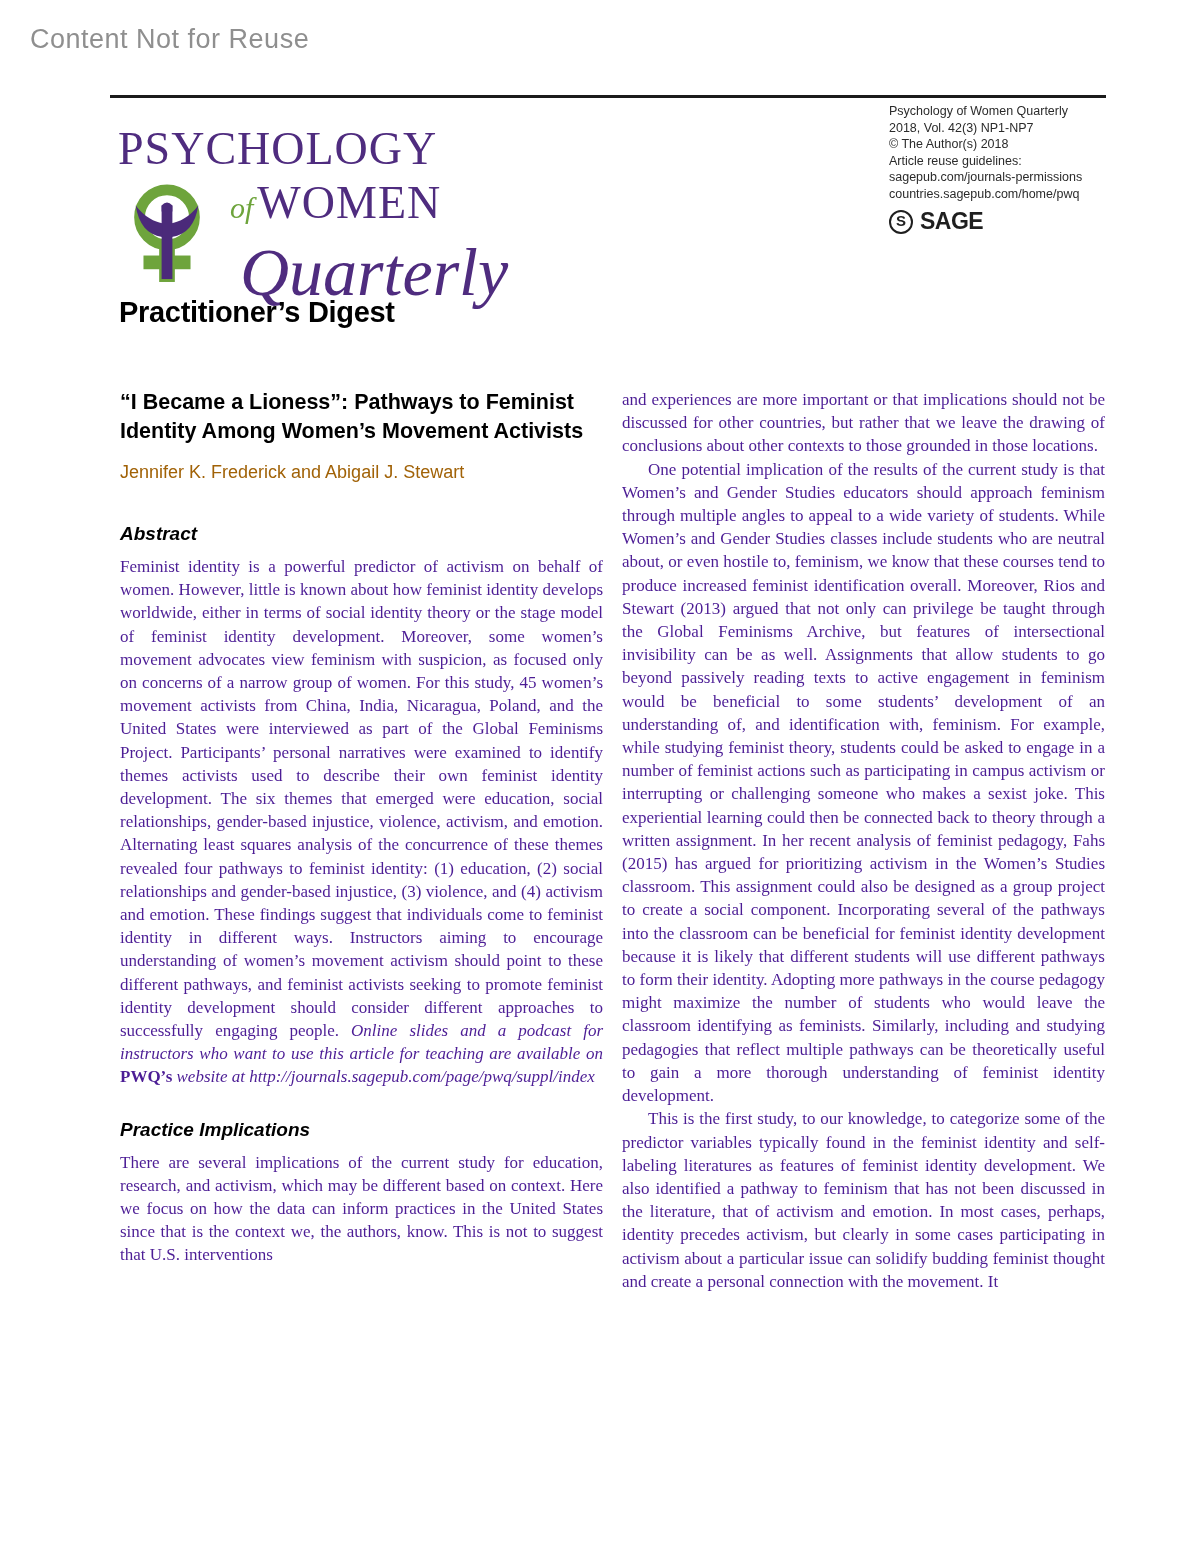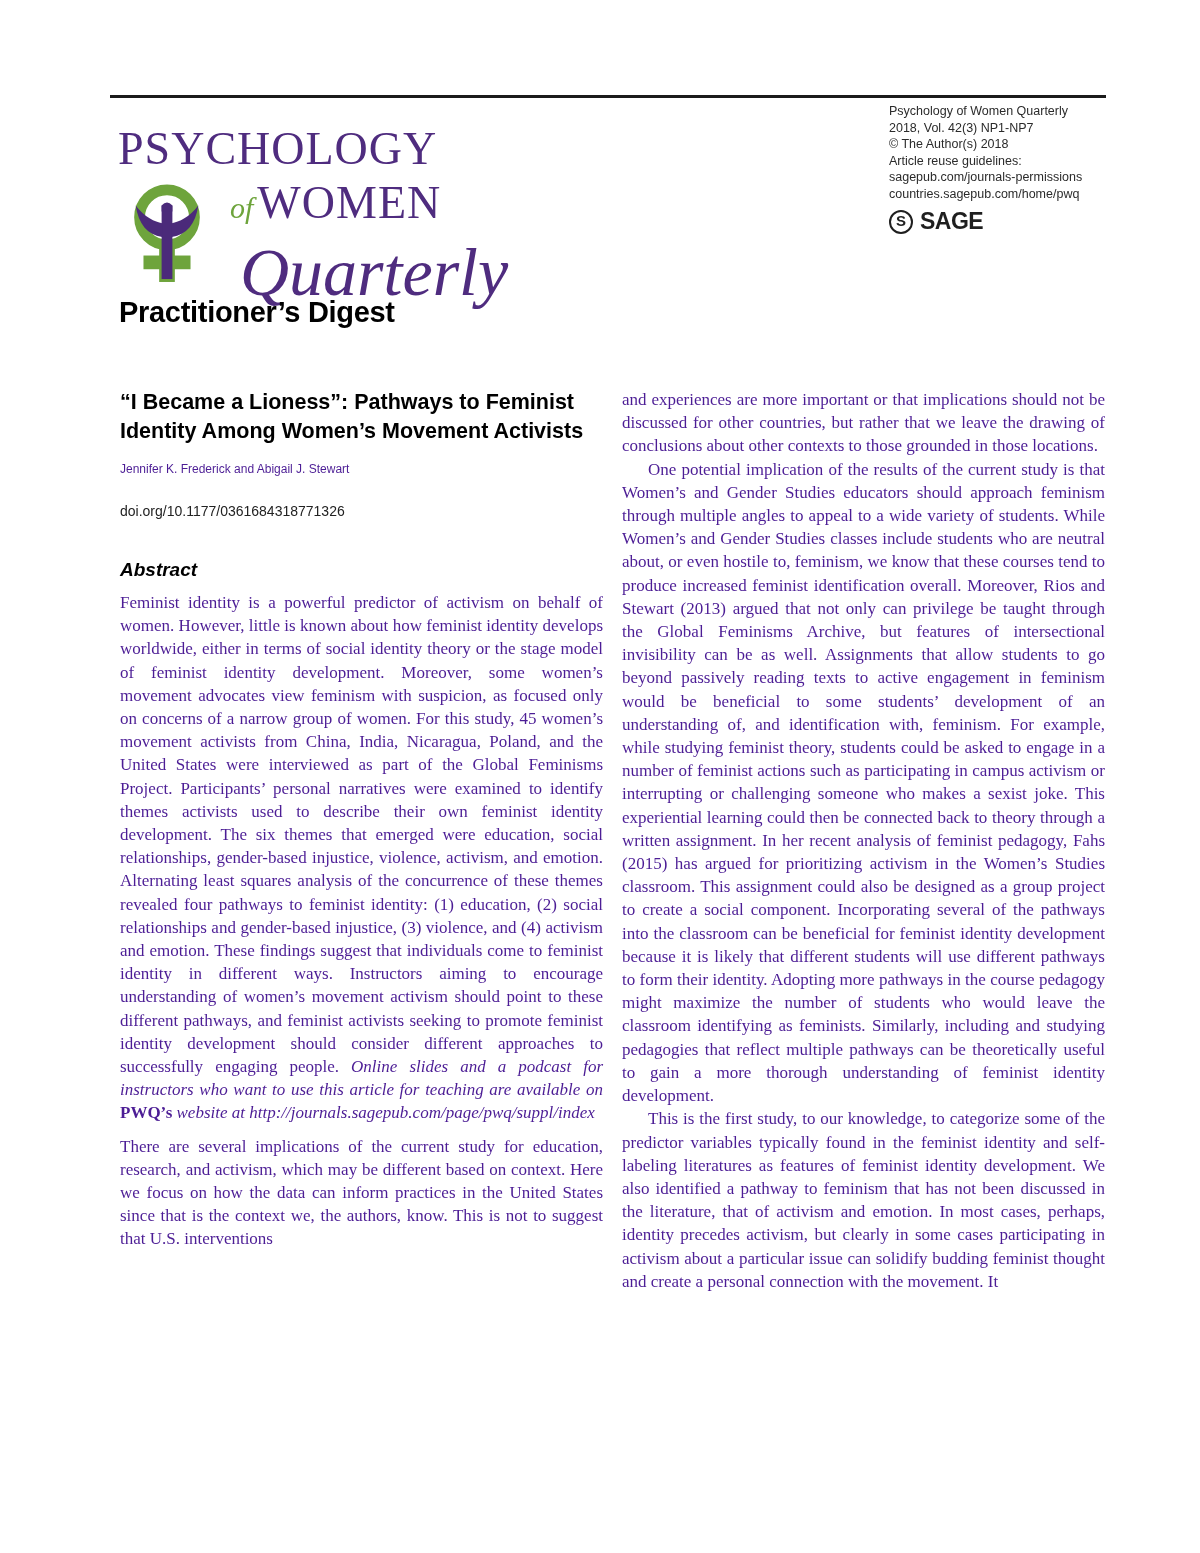--- a/index.html
+++ b/index.html
@@ -114,22 +114,22 @@
   .col-left{ left:120px; }
   .col-right{ left:622px; }
   .article-title{
     font-size:21.5px;
     font-weight:700;
     line-height:29px;
     color:#000;
   }
   .authors{
     margin-top:16px;
-    font-size:12px;
-    color:#4c1d95;
+    font-size:18px;
+    color:#a16207;
   }
   .doi{
     margin-top:27px;
     font-size:14px;
     color:#222;
   }
   .sub-heading{
     margin-top:40px;
     font-size:19px;
     font-style:italic;
@@ -149,20 +149,21 @@
   .col-right .body-text{ margin-top:0; }
   .indent{ text-indent:26px; }
   .it{ font-style:italic; }
   .b-upright{ font-style:normal; font-weight:700; }
 </style>
 </head>
 <body>
 
 <div class="page">
 
+  <div class="watermark">Content Not for Reuse</div>
 
   <div class="top-rule"></div>
 
   <div class="logo">
     <div class="logo-line1" style="color:#4f2c7f;">PSYCHOLOGY</div>
     <svg class="logo-icon" viewBox="0 0 100 110" xmlns="http://www.w3.org/2000/svg">
 
       <circle cx="50" cy="40" r="28" fill="none" stroke="#6ea43c" stroke-width="11"></circle>
       <rect x="42" y="66" width="16" height="40" fill="#6ea43c"></rect>
       <rect x="26" y="79" width="48" height="14" fill="#6ea43c"></rect>
@@ -189,29 +190,29 @@
       <span class="sage-s">S</span>
       <span class="sage-text">SAGE</span>
     </div>
   </div>
 
   <div class="digest-heading">Practitioner’s Digest</div>
 
   <div class="col col-left">
     <div class="article-title">“I Became a Lioness”: Pathways to Feminist Identity Among Women’s Movement Activists</div>
     <div class="authors">Jennifer K. Frederick and Abigail J. Stewart</div>
-    <div class="doi">doi.org/10.1177/0361684318771326</div>
 
     <div class="sub-heading">Abstract</div>
     <div class="body-text">
       <p>
         <span>Feminist identity is a powerful predictor of activism on behalf of women. However, little is known about how feminist identity develops worldwide, either in terms of social identity theory or the stage model of feminist identity development. Moreover, some women’s movement advocates view feminism with suspicion, as focused only on concerns of a narrow group of women. For this study, 45 women’s movement activists from China, India, Nicaragua, Poland, and the United States were interviewed as part of the Global Feminisms Project. Participants’ personal narratives were examined to identify themes activists used to describe their own feminist identity development. The six themes that emerged were education, social relationships, gender-based injustice, violence, activism, and emotion. Alternating least squares analysis of the concurrence of these themes revealed four pathways to feminist identity: (1) education, (2) social relationships and gender-based injustice, (3) violence, and (4) activism and emotion. These findings suggest that individuals come to feminist identity in different ways. Instructors aiming to encourage understanding of women’s movement activism should point to these different pathways, and feminist activists seeking to promote feminist identity development should consider different approaches to successfully engaging people. </span><span class="it">Online slides and a podcast for instructors who want to use this article for teaching are available on </span><span class="b-upright">PWQ’s</span><span class="it"> website at http://journals.sagepub.com/page/pwq/suppl/index</span>
       </p>
     </div>
 
+    <div class="sub-heading pi">Practice Implications</div>
     <div class="body-text">
       <p>There are several implications of the current study for education, research, and activism, which may be different based on context. Here we focus on how the data can inform practices in the United States since that is the context we, the authors, know. This is not to suggest that U.S. interventions</p>
     </div>
   </div>
 
   <div class="col col-right">
     <div class="body-text">
       <p>and experiences are more important or that implications should not be discussed for other countries, but rather that we leave the drawing of conclusions about other contexts to those grounded in those locations.</p>
       <p class="indent">One potential implication of the results of the current study is that Women’s and Gender Studies educators should approach feminism through multiple angles to appeal to a wide variety of students. While Women’s and Gender Studies classes include students who are neutral about, or even hostile to, feminism, we know that these courses tend to produce increased feminist identification overall. Moreover, Rios and Stewart (2013) argued that not only can privilege be taught through the Global Feminisms Archive, but features of intersectional invisibility can be as well. Assignments that allow students to go beyond passively reading texts to active engagement in feminism would be beneficial to some students’ development of an understanding of, and identification with, feminism. For example, while studying feminist theory, students could be asked to engage in a number of feminist actions such as participating in campus activism or interrupting or challenging someone who makes a sexist joke. This experiential learning could then be connected back to theory through a written assignment. In her recent analysis of feminist pedagogy, Fahs (2015) has argued for prioritizing activism in the Women’s Studies classroom. This assignment could also be designed as a group project to create a social component. Incorporating several of the pathways into the classroom can be beneficial for feminist identity development because it is likely that different students will use different pathways to form their identity. Adopting more pathways in the course pedagogy might maximize the number of students who would leave the classroom identifying as feminists. Similarly, including and studying pedagogies that reflect multiple pathways can be theoretically useful to gain a more thorough understanding of feminist identity development.</p>
       <p class="indent">This is the first study, to our knowledge, to categorize some of the predictor variables typically found in the feminist identity and self-labeling literatures as features of feminist identity development. We also identified a pathway to feminism that has not been discussed in the literature, that of activism and emotion. In most cases, perhaps, identity precedes activism, but clearly in some cases participating in activism about a particular issue can solidify budding feminist thought and create a personal connection with the movement. It</p>

